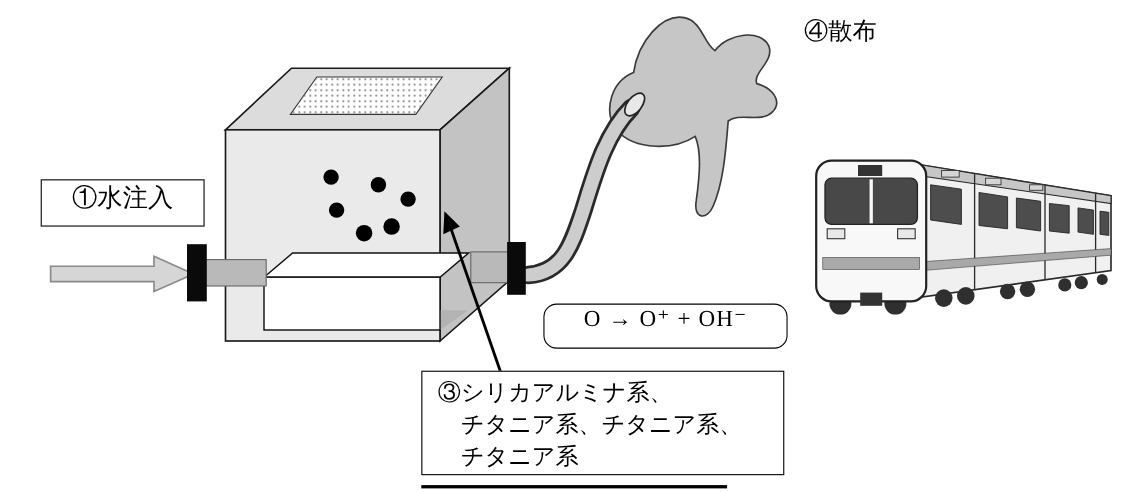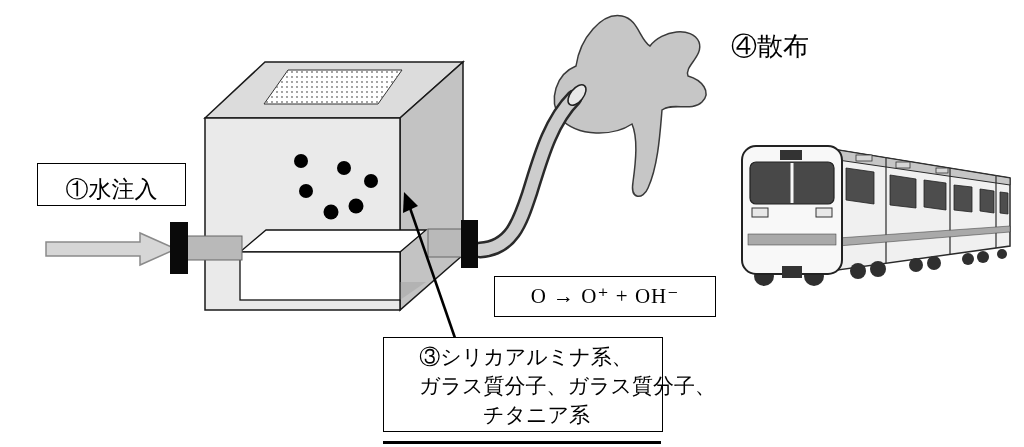--- a/index.html
+++ b/index.html
@@ -14,46 +14,46 @@
   }
   #scene { position:absolute; left:0; top:0; }
   .abs { position:absolute; }
   .label-box {
     position:absolute;
     background:#ffffff;
     border:1.8px solid #000;
   }
   #lb-water {
     left:37px; top:163px; width:149px; height:43px;
-    display:flex; align-items:flex-end; justify-content:center;
+    display:flex; align-items:flex-start; justify-content:center;
     font-size:23px;
   }
   #lb-spray {
-    left:731px; top:29px;
-    font-size:26px;
+    left:731px; top:13px;
+    font-size:22px;
     background:transparent;
   }
   #lb-ceramic {
     left:245px; top:262px; width:156px;
     font-size:19px;
     background:transparent;
     white-space:nowrap;
   }
   #lb-formula {
     left:494px; top:276px; width:222px; height:41px;
-    display:flex; align-items:center; justify-content:center;
+    display:flex; align-items:flex-start; justify-content:center;
     font-size:21px;
     letter-spacing:1px;
+    border-radius:12px;
   }
   #lb-dissolve {
-    left:383px; top:337px; width:280px; height:95px;
+    left:383px; top:337px; width:330px; height:95px;
     padding:5px 8px 0 14px;
     font-size:21px;
     line-height:29px;
-    text-align:center;
   }
   #lb-dissolve .line { white-space:nowrap; }
   #lb-dissolve .indent { padding-left:21px; }
   #cropped-edge {
     position:absolute;
     left:383px; top:441px; width:278px; height:3px;
     background:#000;
   }
 </style>
 </head>
@@ -160,19 +160,19 @@
 
   <div id="lb-spray" class="abs">④散布</div>
 
 
   <div id="lb-formula" class="label-box">
     <span>O → O⁺ +  OH⁻</span>
   </div>
 
   <div id="lb-dissolve" class="label-box">
     <div class="line">③シリカアルミナ系、</div>
-    <div class="line indent">ガラス質分子、ガラス質分子、</div>
+    <div class="line indent">チタニア系、チタニア系、</div>
     <div class="line indent">チタニア系</div>
   </div>
 
   <div id="cropped-edge"></div>
 
 </div>
 
 </body></html>

